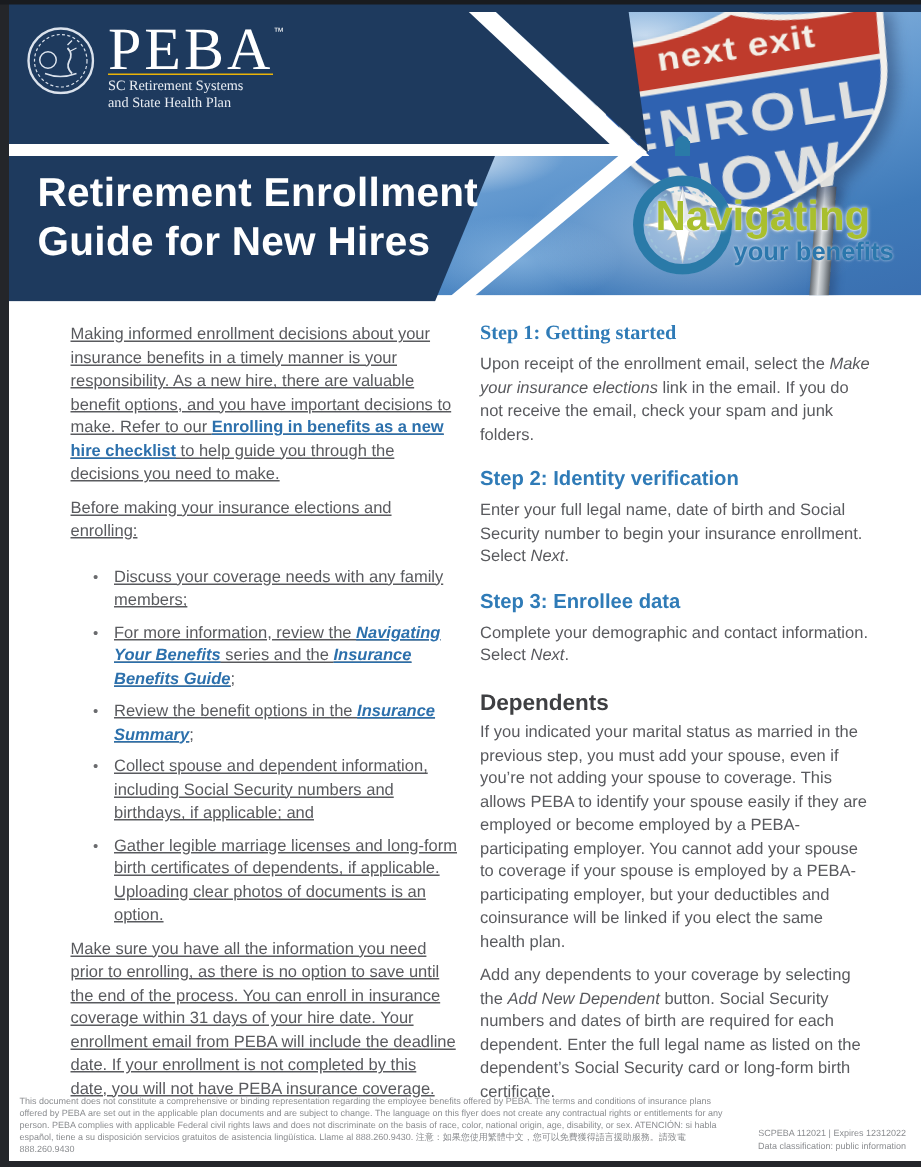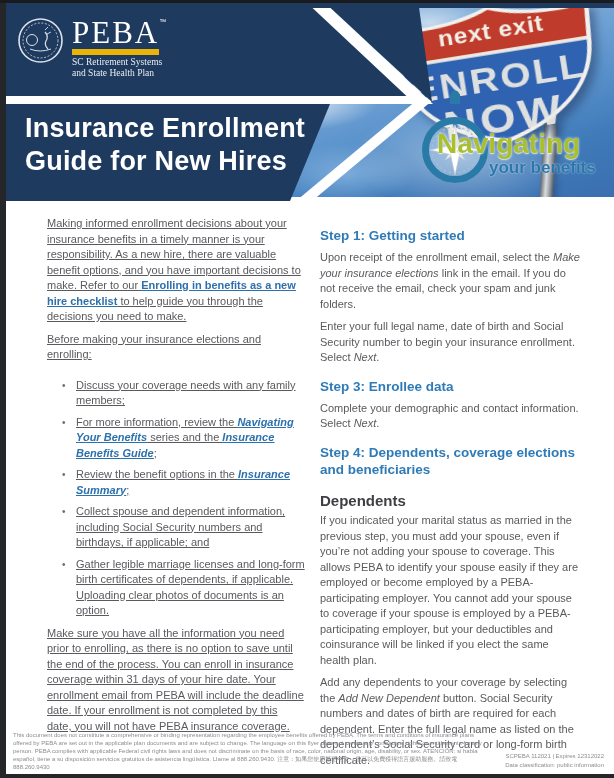--- a/index.html
+++ b/index.html
@@ -64,22 +64,22 @@
   .wedge       { position:absolute; left:0; top:0; width:614px; height:102px; background:#1e3a5e; z-index:10;
                  clip-path: polygon(322px 0, 418px 0, 432px 102px); }
   .top-strip   { position:absolute; left:0; top:0; width:614px; height:8px; background:#1e3a5e; z-index:11; }
   .title-block { position:absolute; left:0; top:104px; width:340px; height:97px; background:#1e3a5e; z-index:8;
                  clip-path: polygon(0 0, 330px 0, 290px 97px, 0 97px); }
 
   
   .peba-logo { position:absolute; left:18px; top:18px; z-index:20; display:flex; align-items:flex-start; }
   .peba-text { margin-left:9px; color:#ffffff; }
   .peba-word {
-    font-family:"Liberation Serif","DejaVu Serif",serif; font-size:31px; line-height:30px;
-    letter-spacing:2px; color:#fff; border-bottom:6px solid #eab308; display:inline-block; padding-bottom:1px;
+    font-family:"Liberation Serif","DejaVu Serif",serif; font-size:40px; line-height:30px;
+    letter-spacing:2px; color:#fff; border-bottom:1px solid #eab308; display:inline-block; padding-bottom:1px;
   }
   .peba-tm { font-size:7px; vertical-align:top; }
   .peba-tag { font-family:"Liberation Serif","DejaVu Serif",serif; font-size:9.5px; line-height:11px; color:#e9edf3; margin-top:2px; }
 
   
   .doc-title {
     position:absolute; left:25px; top:112px; z-index:21; color:#ffffff;
     font-size:27px; font-weight:bold; line-height:33px; letter-spacing:.2px;
   }
 
@@ -90,21 +90,21 @@
   .col p { margin:0 0 7px; }
   .col ul { list-style:none; margin:15px 0 7px 0; padding-left:29px; }
   .col li { position:relative; margin-bottom:6px; }
   .col li::before { content:"•"; position:absolute; left:-14px; top:0; color:#6a6b6e; font-size:10px; }
 
   .seg-link        { color:#2c70ac; font-weight:bold; text-decoration:underline; }
   .seg-link-italic { color:#2c70ac; font-weight:bold; font-style:italic; text-decoration:underline; }
   .seg-italic      { font-style:italic; }
 
   .step-h { color:#2f7bb7; font-size:13.5px; font-weight:bold; line-height:17px; margin:12px 0 6px; }
-  .step-h.first { margin-top:16px; }
+  .step-h.first { margin-top:2px;font-family:Liberation Serif, serif; }
   .sub-h  { color:#3e3f42; font-size:15px; font-weight:bold; margin:15px 0 5px; }
 
   
   .footer-left {
     position:absolute; left:13px; bottom:7px; width:478px; z-index:30;
     font-size:6px; line-height:8px; color:#8b8d90;
   }
   .footer-right {
     position:absolute; right:10px; bottom:9px; z-index:30; text-align:right;
     font-size:6px; line-height:8.5px; color:#8b8d90;
@@ -180,47 +180,47 @@
         <span class="peba-word">PEBA</span><span class="peba-tm">™</span>
       </div>
       <div class="peba-tag">
         <div>SC Retirement Systems</div>
         <div>and State Health Plan</div>
       </div>
     </div>
   </div>
 
   <div class="doc-title">
-    <div>Insurance Enrollment</div>
+    <div>Retirement Enrollment</div>
     <div>Guide for New Hires</div>
   </div>
 
   <div class="col col-left">
     <p><span>Making informed enrollment decisions about your insurance benefits in a timely manner is your responsibility. As a new hire, there are valuable benefit options, and you have important decisions to make. Refer to our </span><span class="seg-link">Enrolling in benefits as a new hire checklist</span><span> to help guide you through the decisions you need to make.</span></p>
     <p>Before making your insurance elections and enrolling:</p>
     <ul>
       <li><span>Discuss your coverage needs with any family members;</span></li>
       <li><span>For more information, review the </span><span class="seg-link-italic">Navigating Your Benefits</span><span> series and the </span><span class="seg-link-italic">Insurance Benefits Guide</span><span>;</span></li>
       <li><span>Review the benefit options in the </span><span class="seg-link-italic">Insurance Summary</span><span>;</span></li>
       <li><span>Collect spouse and dependent information, including Social Security numbers and birthdays, if applicable; and</span></li>
       <li><span>Gather legible marriage licenses and long-form birth certificates of dependents, if applicable. Uploading clear photos of documents is an option.</span></li>
     </ul>
     <p>Make sure you have all the information you need prior to enrolling, as there is no option to save until the end of the process. You can enroll in insurance coverage within 31 days of your hire date. Your enrollment email from PEBA will include the deadline date. If your enrollment is not completed by this date, you will not have PEBA insurance coverage.</p>
   </div>
 
   <div class="col col-right">
     <div class="step-h first">Step 1: Getting started</div>
     <p><span>Upon receipt of the enrollment email, select the </span><span class="seg-italic">Make your insurance elections</span><span> link in the email. If you do not receive the email, check your spam and junk folders.</span></p>
 
+    <div class="step-h">Step 2: Identity verification</div>
     <p><span>Enter your full legal name, date of birth and Social Security number to begin your insurance enrollment. Select </span><span class="seg-italic">Next</span><span>.</span></p>
 
     <div class="step-h">Step 3: Enrollee data</div>
     <p><span>Complete your demographic and contact information. Select </span><span class="seg-italic">Next</span><span>.</span></p>
 
-    <div class="step-h">Step 4: Dependents, coverage elections and beneficiaries</div>
     <div class="sub-h">Dependents</div>
     <p><span>If you indicated your marital status as married in the previous step, you must add your spouse, even if you’re not adding your spouse to coverage. This allows PEBA to identify your spouse easily if they are employed or become employed by a PEBA-participating employer. You cannot add your spouse to coverage if your spouse is employed by a PEBA-participating employer, but your deductibles and coinsurance will be linked if you elect the same health plan.</span></p>
     <p><span>Add any dependents to your coverage by selecting the </span><span class="seg-italic">Add New Dependent</span><span> button. Social Security numbers and dates of birth are required for each dependent. Enter the full legal name as listed on the dependent’s Social Security card or long-form birth certificate.</span></p>
   </div>
 
   <div class="footer-left">This document does not constitute a comprehensive or binding representation regarding the employee benefits offered by PEBA. The terms and conditions of insurance plans offered by PEBA are set out in the applicable plan documents and are subject to change. The language on this flyer does not create any contractual rights or entitlements for any person. PEBA complies with applicable Federal civil rights laws and does not discriminate on the basis of race, color, national origin, age, disability, or sex. ATENCIÓN: si habla español, tiene a su disposición servicios gratuitos de asistencia lingüística. Llame al 888.260.9430. 注意：如果您使用繁體中文，您可以免費獲得語言援助服務。請致電 888.260.9430</div>
   <div class="footer-right">
     <div>SCPEBA 112021 | Expires 12312022</div>
     <div>Data classification: public information</div>
   </div>

